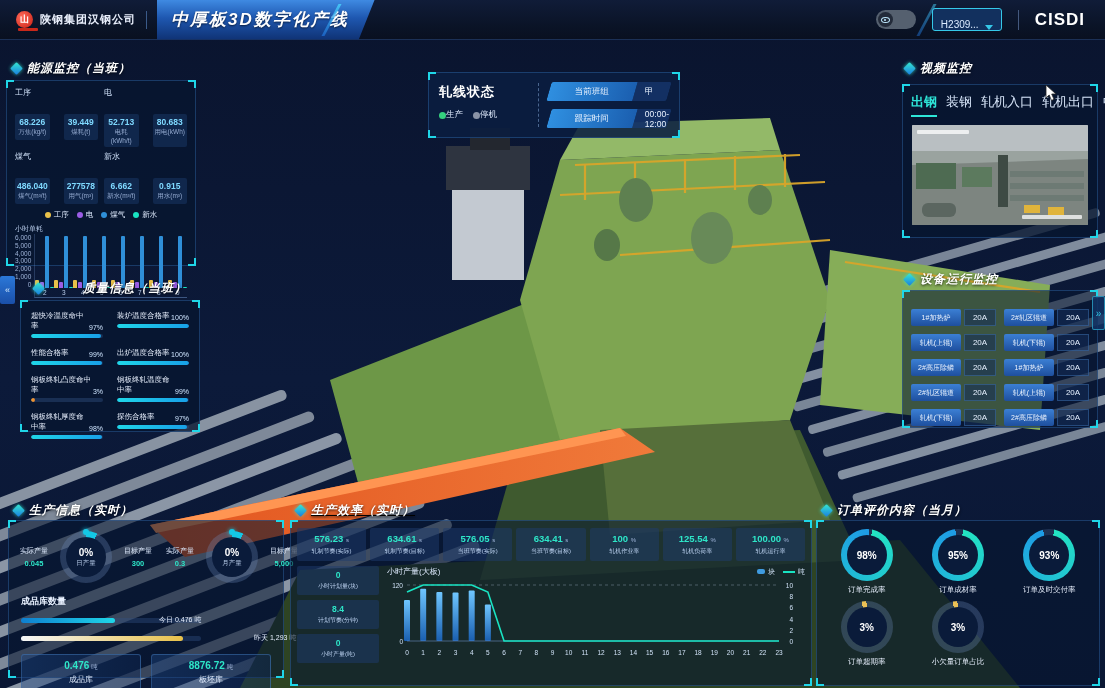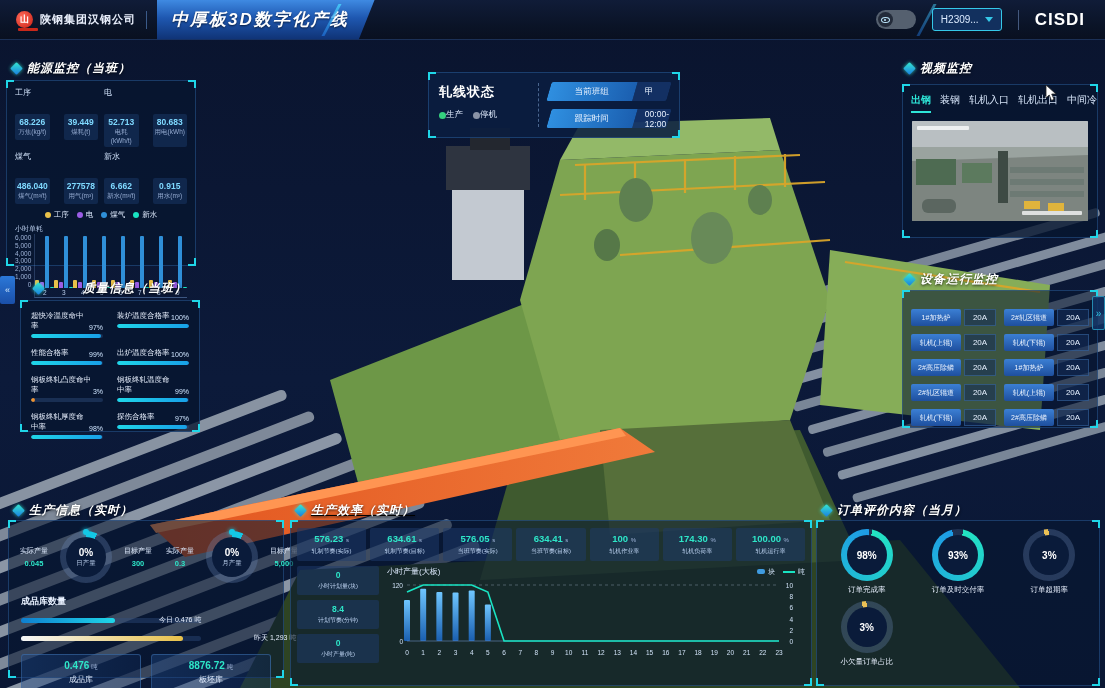--- a/index.html
+++ b/index.html
@@ -20,21 +20,21 @@
   .title-band{position:relative;height:40px;min-width:205px;padding:0 26px 0 14px;display:flex;align-items:center;
     background:linear-gradient(180deg,#3f8ae2 0%,#1e57b0 45%,#0f3274 100%);
     clip-path:polygon(0 0,100% 0,calc(100% - 16px) 100%,0 100%);}
   .main-title{color:#fff;font-size:17px;font-weight:bold;font-style:italic;letter-spacing:2px;text-shadow:0 1px 2px rgba(0,0,0,.6);}
   .hd-streak{position:absolute;top:4px;width:3px;height:32px;background:linear-gradient(180deg,#49d6ff,#1d6ad0);transform:skewX(-28deg);opacity:.8;}
   .header-right{margin-left:auto;display:flex;align-items:center;gap:16px;padding-right:20px;}
   .eye-toggle{width:40px;height:19px;border-radius:10px;background:#55606f;display:flex;align-items:center;padding:2px;cursor:pointer;}
   .eye-knob{width:15px;height:15px;border-radius:50%;background:#232b3a;display:flex;align-items:center;justify-content:center;}
   .eye-shape{width:9px;height:6px;border:1px solid #bfe9ff;border-radius:50%;position:relative;}
   .eye-shape::after{content:'';position:absolute;left:2.5px;top:1px;width:2px;height:2px;border-radius:50%;background:#bfe9ff;}
-  .heat-select{display:flex;align-items:center;gap:6px;height:23px;padding:0 8px;background:#12305e;
+  .heat-select{display:flex;align-items:flex-end;gap:6px;height:23px;padding:0 8px;background:#12305e;
     border:1px solid #35c8e8;border-radius:3px;color:#dcebff;font-size:10px;cursor:pointer;}
   .caret-down{width:0;height:0;border-left:4px solid transparent;border-right:4px solid transparent;border-top:5px solid #35c8e8;}
   .hd-sep{width:1px;height:20px;background:#44597e;}
   .brand{color:#fff;font-size:17px;font-weight:bold;letter-spacing:1px;}
 
   
   .ptitle{position:absolute;z-index:20;display:flex;align-items:center;gap:6px;}
   .ptitle .txt{color:#fff;font-size:12px;font-weight:bold;font-style:italic;letter-spacing:1px;text-shadow:0 1px 3px rgba(0,0,0,.8);}
   .diamond{width:9px;height:9px;transform:rotate(45deg);background:linear-gradient(135deg,#35e8d0,#1a7fe0);
     box-shadow:0 0 4px rgba(53,232,208,.8);border-radius:1px;}
@@ -85,21 +85,21 @@
   .ls-dot{width:7px;height:7px;border-radius:50%;}
   .ls-div{border-left:1px dashed rgba(150,190,240,.45);margin:2px 10px;}
   .ls-right{flex:1;display:flex;flex-direction:column;justify-content:space-between;padding:1px 0;}
   .ls-badge{display:flex;height:19px;transform:skewX(-16deg);overflow:hidden;border-radius:2px;}
   .ls-badge .lab{width:86px;background:linear-gradient(90deg,#2f8fe0,#1b5fb0);display:flex;align-items:center;justify-content:center;}
   .ls-badge .val{flex:1;background:rgba(25,60,120,.65);display:flex;align-items:center;padding-left:10px;}
   .ls-badge span{transform:skewX(16deg);font-size:8.5px;color:#eaf3ff;}
 
   
   .vtabs{display:flex;gap:9px;padding:8px 8px 0;}
-  .vtab{font-size:10px;color:#d6e4f8;padding-bottom:4px;border-bottom:2px solid transparent;cursor:pointer;white-space:nowrap;}
+  .vtab{font-size:13px;color:#d6e4f8;padding-bottom:4px;border-bottom:2px solid transparent;cursor:pointer;white-space:nowrap;}
   .vtab.active{color:#2ee6d8;border-bottom-color:#2ee6d8;font-weight:bold;}
   .video-frame{margin:8px 9px;width:176px;height:100px;position:relative;overflow:hidden;border-radius:1px;}
   .osd{position:absolute;background:rgba(255,255,255,.75);height:4px;border-radius:1px;}
 
   
   .dev-grid{display:grid;grid-template-columns:1fr 1fr;gap:8px 8px;padding:18px 8px;}
   .dev-item{display:flex;gap:3px;}
   .dev-chip{width:50px;height:17px;background:linear-gradient(180deg,#3b7fd4,#1e4f9e);border-radius:2px;
     display:flex;align-items:center;justify-content:center;font-size:7px;color:#eef5ff;cursor:pointer;white-space:nowrap;overflow:hidden;}
   .dev-val{flex:1;height:17px;background:rgba(20,45,90,.55);border:1px solid rgba(70,130,200,.4);
@@ -744,21 +744,21 @@
         </div>
       <div class="est">
           <div class="v"><span>634.41</span> <small>s</small></div>
           <div class="l">当班节奏(目标)</div>
         </div>
       <div class="est">
           <div class="v"><span>100</span> <small>%</small></div>
           <div class="l">轧机作业率</div>
         </div>
       <div class="est">
-          <div class="v"><span>174.30</span> <small>%</small></div>
+          <div class="v"><span>125.54</span> <small>%</small></div>
           <div class="l">轧机负荷率</div>
         </div>
       <div class="est">
           <div class="v"><span>100.00</span> <small>%</small></div>
           <div class="l">轧机运行率</div>
         </div>
     </div>
     <div class="eff-low">
       <div class="side-stats">
         <div class="sstat">
@@ -853,20 +853,28 @@
     <div class="ogrid">
       <div class="ogauge">
         <div class="donut cyan" style="--pct: 98;">
             <div class="din">
               <span class="dv">98%</span>
             </div>
           </div>
         <div class="odlabel">订单完成率</div>
       </div>
       <div class="ogauge">
+        <div class="donut cyan" style="--pct: 95;">
+            <div class="din">
+              <span class="dv">95%</span>
+            </div>
+          </div>
+        <div class="odlabel">订单成材率</div>
+      </div>
+      <div class="ogauge">
         <div class="donut cyan" style="--pct: 93;">
             <div class="din">
               <span class="dv">93%</span>
             </div>
           </div>
         <div class="odlabel">订单及时交付率</div>
       </div>
       <div class="ogauge">
         <div class="donut dark" style="--pct: 3;">
             <div class="din">

